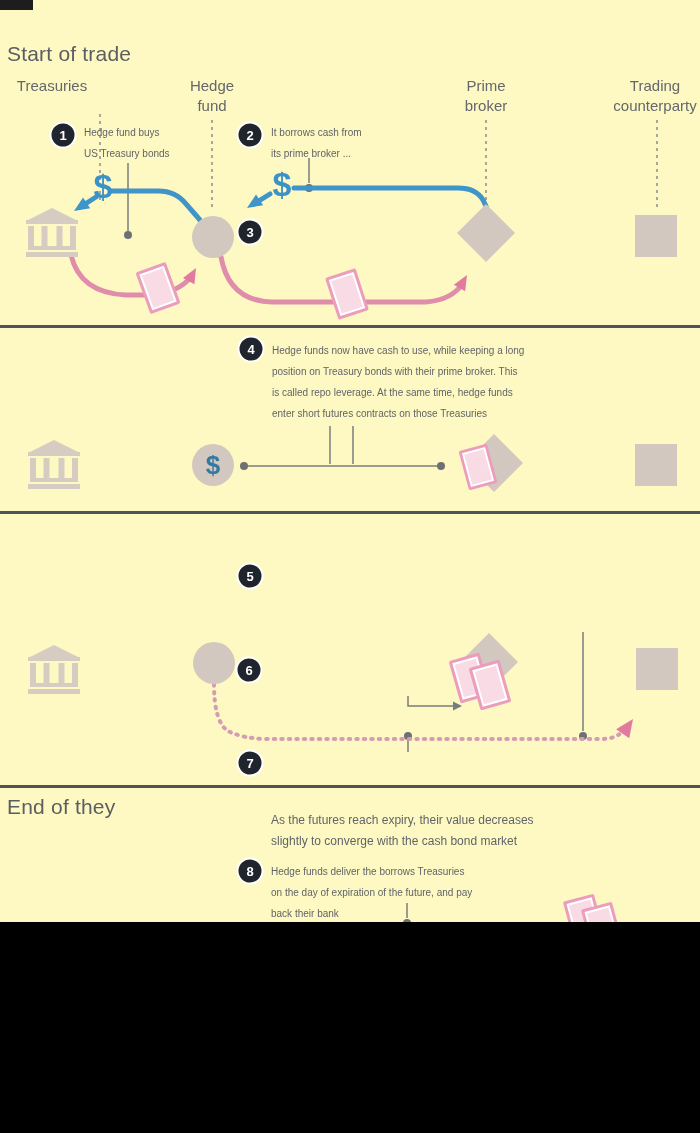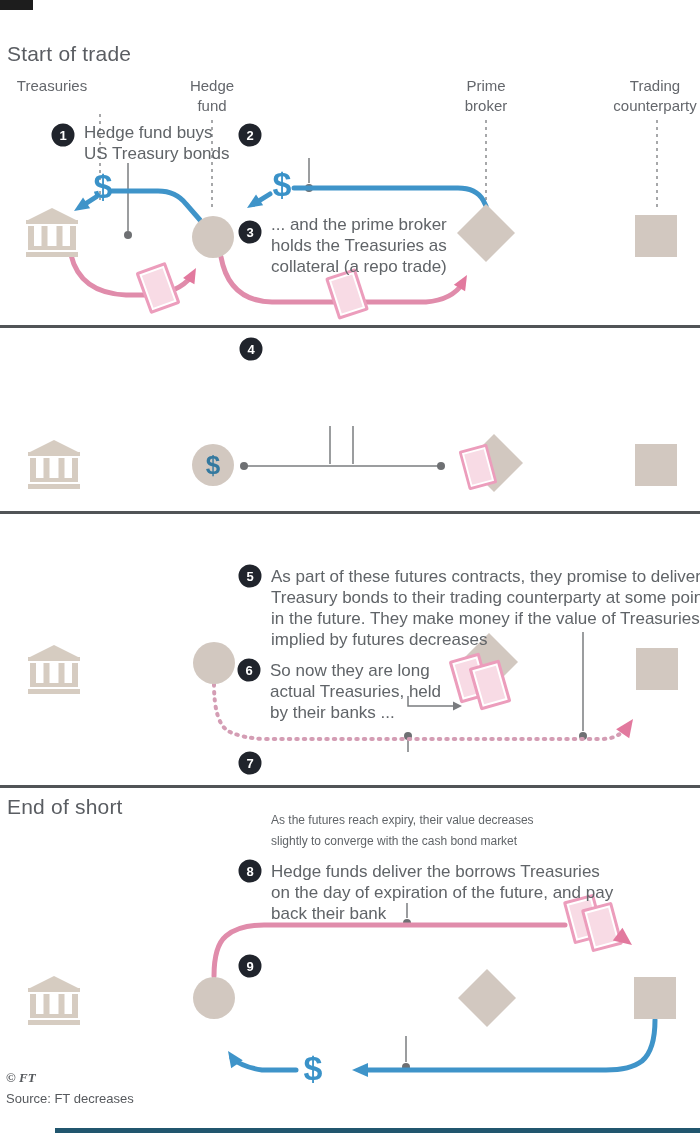--- a/index.html
+++ b/index.html
@@ -1,25 +1,25 @@
 <!DOCTYPE html>
 <html><head>
 <meta charset="utf-8">
 <style>
   html,body{margin:0;padding:0;background:#000;}
-  #stage{position:relative;width:700px;height:1133px;background:#ffffff;overflow:hidden;
+  #stage{position:relative;width:700px;height:922px;background:#fef9c3;overflow:hidden;
          font-family:"Liberation Sans",sans-serif;}
   .heading{position:absolute;font-size:21px;font-weight:500;color:#5a5d62;letter-spacing:.2px;}
   .collabel{position:absolute;top:76px;font-size:15px;font-weight:500;color:#64676c;
             text-align:center;line-height:20px;white-space:pre;}
   .step-badge{position:absolute;width:23px;height:23px;border-radius:50%;background:#20242c;
               border:2px solid #fff;color:#fff;font-size:13px;font-weight:700;
               display:flex;align-items:center;justify-content:center;
               transform:translate(-50%,-50%);z-index:6;}
-  .step-text{position:absolute;font-size:17px;line-height:21px;color:#606468;white-space:pre;z-index:6;}
+  .step-text{position:absolute;font-size:10px;line-height:21px;color:#606468;white-space:pre;z-index:6;}
   .note-text{position:absolute;font-size:12px;line-height:21px;color:#606468;white-space:pre;z-index:6;}
   .divider{position:absolute;left:0;width:700px;height:3px;background:#515457;z-index:2;}
   .dollar{position:absolute;font-size:34px;font-weight:700;color:#3a92c8;
           transform:translate(-50%,-50%);z-index:5;}
   .dollar.small{font-size:26px;color:#34799f;}
   .footer-line{position:absolute;left:6px;font-size:13px;color:#56595d;z-index:6;}
   .ft-mark{font-family:"Liberation Serif",serif;font-style:italic;font-weight:700;}
   .bottom-bar{position:absolute;left:55px;top:1128px;width:645px;height:5px;background:#21566e;z-index:6;}
   .corner-artifact{position:absolute;left:0;top:0;width:33px;height:10px;background:#1d1d1d;z-index:6;}
   #flows{position:absolute;left:0;top:0;z-index:3;pointer-events:none;}
@@ -132,21 +132,21 @@
       <polygon points="0,0 -15,-6.5 -15,6.5" fill="#e2799e" transform="translate(467 275) rotate(-60)"></polygon>
       <polygon points="0,0 -9,-4.5 -9,4.5" fill="#7a7c7f" transform="translate(462 706)"></polygon>
       <polygon points="0,0 -18,-8 -18,8" fill="#e2799e" transform="translate(633 719) rotate(-55)"></polygon>
       <polygon points="0,0 -18,-8 -18,8" fill="#e2799e" transform="translate(632 945) rotate(37)"></polygon>
       <polygon points="0,0 -16,-7 -16,7" fill="#3f94c9" transform="translate(352 1070) rotate(180)"></polygon>
       <polygon points="0,0 -16,-7 -16,7" fill="#3f94c9" transform="translate(228 1051) rotate(-124)"></polygon>
     </g>
   </svg>
 
   <div class="heading" style="left:7px;top:42px">Start of trade</div>
-  <div class="heading" style="left:7px;top:795px">End of short</div>
+  <div class="heading" style="left:7px;top:795px">End of they</div>
 
   <div class="collabel" style="left:2px;width:100px">Treasuries</div>
   <div class="collabel" style="left:167px;width:90px">Hedge
 fund</div>
   <div class="collabel" style="left:441px;width:90px">Prime
 broker</div>
   <div class="collabel" style="left:605px;width:100px">Trading
 counterparty</div>
 
   <div class="divider" style="top:325px"></div>
@@ -156,38 +156,34 @@
   <div class="dollar" style="left:103px;top:186px">$</div>
   <div class="dollar" style="left:282px;top:184px">$</div>
   <div class="dollar small" style="left:213px;top:465px">$</div>
   <div class="dollar" style="left:313px;top:1068px">$</div>
 
   <div class="step-badge" style="left:63px;top:135px">1</div>
   <div class="step-text" style="left:84px;top:122px">Hedge fund buys
 US Treasury bonds</div>
 
   <div class="step-badge" style="left:250px;top:135px">2</div>
+  <div class="step-text" style="left:271px;top:122px">It borrows cash from
+its prime broker ...</div>
 
   <div class="step-badge" style="left:250px;top:232px">3</div>
-  <div class="step-text" style="left:271px;top:214px">... and the prime broker
-holds the Treasuries as
-collateral (a repo trade)</div>
 
   <div class="step-badge" style="left:251px;top:349px">4</div>
+  <div class="step-text" style="left:272px;top:340px">Hedge funds now have cash to use, while keeping a long
+position on Treasury bonds with their prime broker. This
+is called repo leverage. At the same time, hedge funds
+enter short futures contracts on those Treasuries</div>
 
   <div class="step-badge" style="left:250px;top:576px">5</div>
-  <div class="step-text" style="left:271px;top:566px">As part of these futures contracts, they promise to deliver
-Treasury bonds to their trading counterparty at some point
-in the future. They make money if the value of Treasuries
-implied by futures decreases</div>
 
   <div class="step-badge" style="left:249px;top:670px">6</div>
-  <div class="step-text" style="left:270px;top:660px">So now they are long
-actual Treasuries, held
-by their banks ...</div>
 
   <div class="step-badge" style="left:250px;top:763px">7</div>
 
   <div class="step-badge" style="left:250px;top:871px">8</div>
   <div class="step-text" style="left:271px;top:861px">Hedge funds deliver the borrows Treasuries
 on the day of expiration of the future, and pay
 back their bank</div>
 
   <div class="step-badge" style="left:250px;top:966px">9</div>
 

